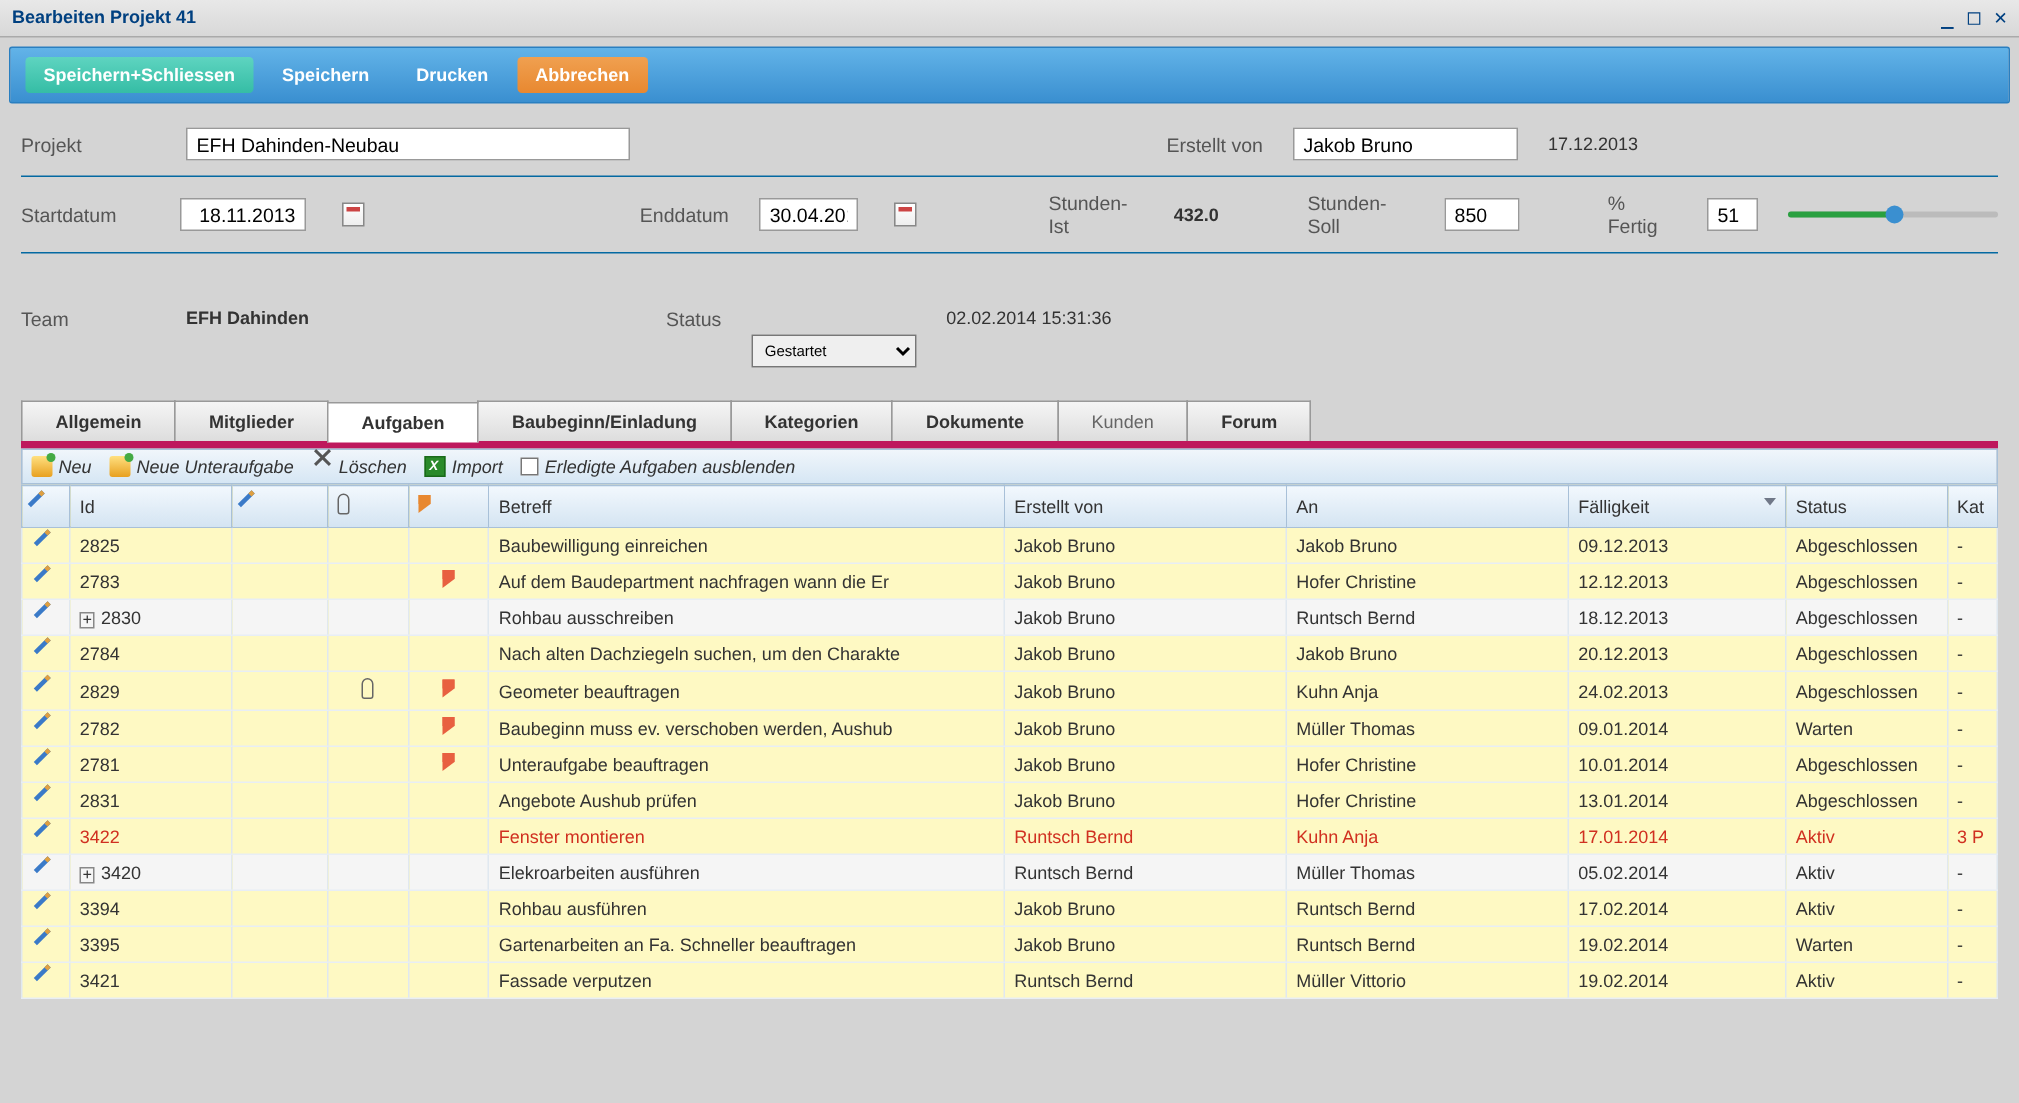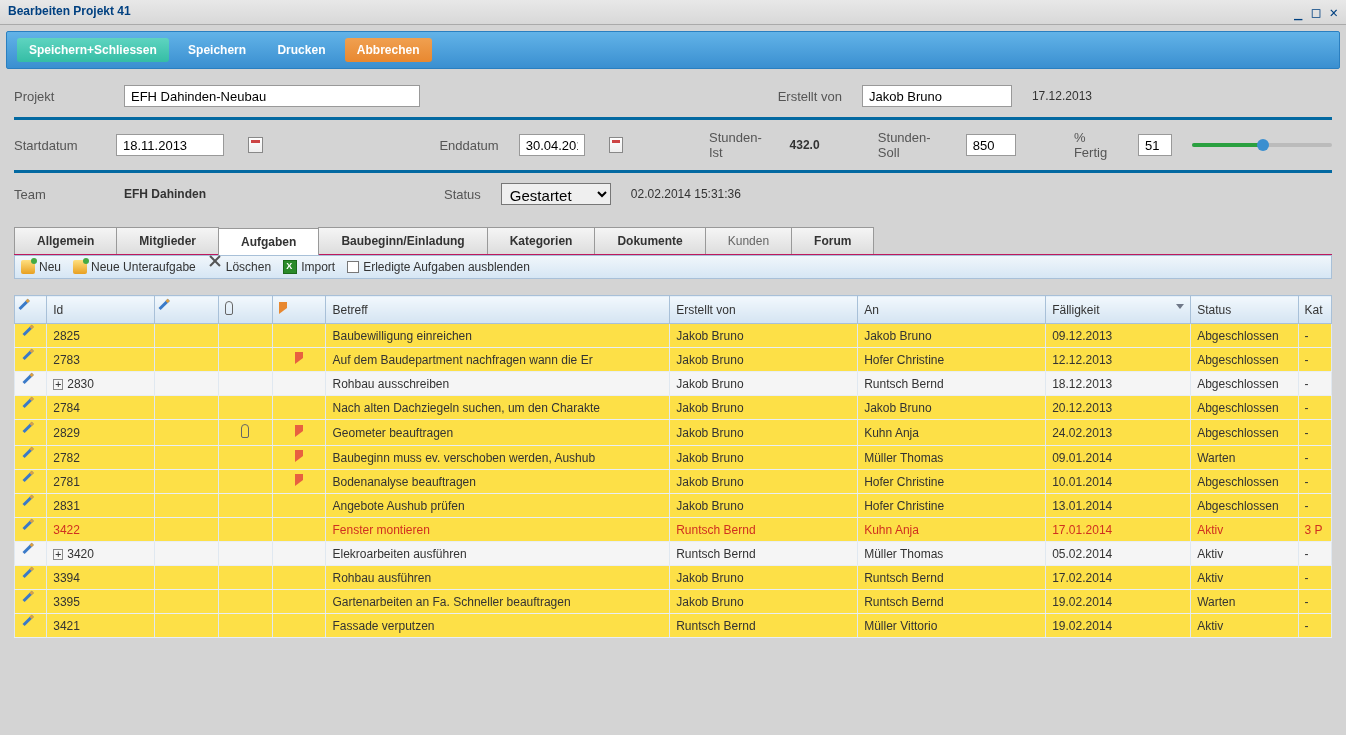--- a/index.html
+++ b/index.html
@@ -50,21 +50,21 @@
 .btn-blue  { color:#fff; background:transparent; }
 .btn-orange { background: linear-gradient(to bottom, #f0a050, #e88830); }
 .content {
   background: #d4d4d4;
   padding: 0 14px;
 }
 .form-row {
   display: flex;
   align-items: center;
   padding: 10px 0;
-  border-bottom: 3px solid #0369a1;
+  border-bottom: 1px solid #0369a1;
   gap: 20px;
 }
 .form-row:last-of-type { border-bottom: none; }
 .label { color: #555; font-size: 13px; width: 90px; }
 .input-text {
   background: #fff;
   border: 1px solid #999;
   padding: 3px 6px;
   font-size: 13px;
   height: 22px;
@@ -79,37 +79,38 @@
   vertical-align: middle;
 }
 .date-icon::after{
   content:""; position:absolute; top:2px; left:2px; right:2px; height:3px;
   background:#c44;
 }
 .bold { font-weight: bold; }
 select {
   border: 1px solid #777;
   padding: 2px 4px;
-  font-size: 15px;
+  font-size: 10px;
   height: 22px;
   width: 110px;
+  margin-top: 44px;
 }
 .slider-wrap { display:flex; align-items:center; gap:6px; }
 .slider-track {
   width: 140px; height:4px; background:#bbb; position:relative; border-radius:2px;
 }
 .slider-fill { position:absolute; left:0; top:0; height:100%; background:#2aa040; border-radius:2px; }
 .slider-thumb {
   position:absolute; width:12px; height:12px; background:#3a8fd0; border-radius:50%;
   top:-4px; transform:translateX(-50%);
 }
 .tabs {
   display:flex;
   margin-top:12px;
-  border-bottom: 1px solid #be185d;
+  border-bottom: 5px solid #be185d;
 }
 .tab {
   padding: 6px 22px;
   background: linear-gradient(#f5f5f5,#ddd);
   border: 1px solid #999;
   border-bottom: none;
   margin-right: -1px;
   cursor:pointer;
   font-size: 12px;
   color:#333;
@@ -118,41 +119,41 @@
 .tab.light { font-weight: normal; color:#666; }
 .tab.active { background: #fff; font-weight:bold; position:relative; top:1px; }
 .subtoolbar {
   background: linear-gradient(#f0f6fb,#d6e6f4);
   border: 1px solid #a8c0d8;
   padding: 4px 6px;
   display:flex;
   align-items:center;
   gap: 12px;
   margin-top:0;
+  font-style:italic;
 }
 .subtoolbar .item { display:flex; align-items:center; gap:4px; cursor:pointer; font-size:12px; color:#333; }
 .mini-icon { width:14px; height:14px; display:inline-block; }
 .mini-icon.new { background:linear-gradient(#ffe080,#e8a020); border-radius:2px; position:relative;}
 .mini-icon.new::after{content:"";position:absolute;right:-2px;top:-2px;width:6px;height:6px;background:#4a4;border-radius:50%;}
 .mini-icon.delete {}
 .mini-icon.delete::before,.mini-icon.delete::after{
   content:"";position:absolute;width:14px;height:2px;background:#555;transform-origin:center;
 }
 .mini-icon.delete{position:relative;}
 .mini-icon.delete::before{transform:rotate(45deg);}
 .mini-icon.delete::after{transform:rotate(-45deg);}
 .mini-icon.import{background:#2a8a2a;border:1px solid #1a6a1a;position:relative;}
 .mini-icon.import::after{content:"X";color:#fff;font-size:9px;font-weight:bold;position:absolute;left:2px;top:0;}
 .checkbox-faux { width:12px; height:12px; border:1px solid #777; background:#fff; display:inline-block; }
 table.grid {
   width: 100%;
   border-collapse: collapse;
-  background:#fde047;
+  background:#fef9c3;
   font-size: 12px;
-  margin-top: 16px;
 }
 table.grid th {
   background: linear-gradient(#f2f8fd,#d4e4f2);
   border: 1px solid #a8c0d8;
   padding: 5px 6px;
   text-align: left;
   color:#333;
   font-weight: normal;
   position:relative;
 }
@@ -219,21 +220,21 @@
     <input class="input-text" style="width: 296px;" value="EFH Dahinden-Neubau">
     <span style="flex:1"></span>
     <span class="label" style="width:auto">Erstellt von</span>
     <input class="input-text" style="width: 150px;" value="Jakob Bruno">
     <span>17.12.2013</span>
     <span style="width:220px"></span>
   </div>
 
   <div class="form-row">
     <span class="label">Startdatum</span>
-    <input class="input-text" style="width: 108px;" value="18.11.2013">
+    <input class="input-text" style="width: 84px; text-align: right;" value="18.11.2013">
     <span class="date-icon"></span>
     <span style="width:150px"></span>
     <span class="label" style="width:auto">Enddatum</span>
     <input class="input-text" style="width: 66px;" value="30.04.2014">
     <span class="date-icon"></span>
     <span style="width:50px"></span>
     <span class="label" style="width:auto">Stunden-Ist</span>
     <span class="bold">432.0</span>
     <span style="width:20px"></span>
     <span class="label" style="width:auto">Stunden-Soll</span>
@@ -387,21 +388,21 @@
           <td class="col-due">09.01.2014</td>
           <td class="col-status">Warten</td>
           <td class="col-kat">-</td>
         </tr>
         <tr class="">
           <td class="col-edit"><span class="pencil-icon"></span></td>
           <td class="col-id">2781</td>
           <td class="col-i1"></td>
           <td class="col-i2"></td>
           <td class="col-i3"><span class="flag-icon s"></span></td>
-          <td class="col-betreff">Bodenanalyse beauftragen</td>
+          <td class="col-betreff">Unteraufgabe beauftragen</td>
           <td class="col-von">Jakob Bruno</td>
           <td class="col-an">Hofer Christine</td>
           <td class="col-due">10.01.2014</td>
           <td class="col-status">Abgeschlossen</td>
           <td class="col-kat">-</td>
         </tr>
         <tr>
           <td class="col-edit"><span class="pencil-icon"></span></td>
           <td class="col-id">2831</td>
           <td class="col-i1"></td>

